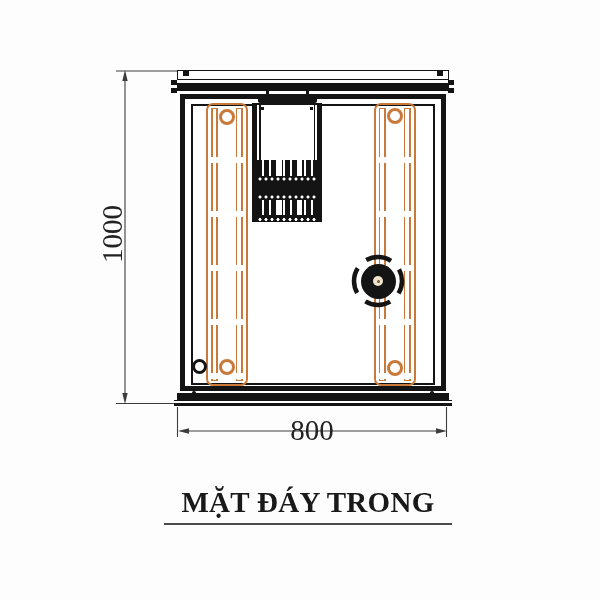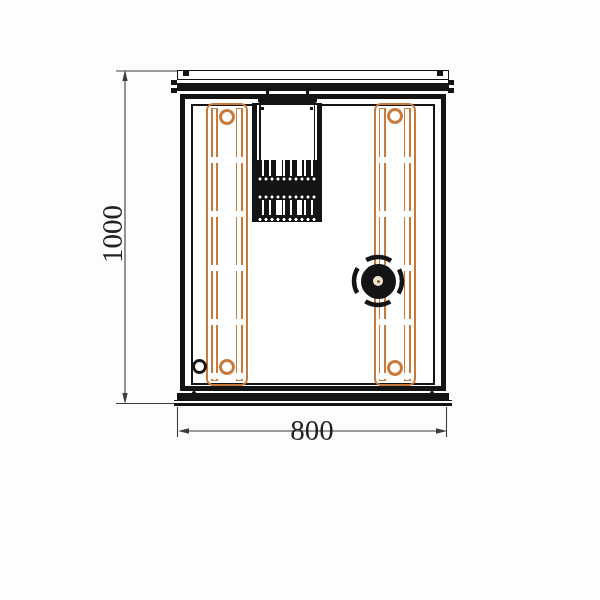--- a/index.html
+++ b/index.html
@@ -144,13 +144,14 @@
       <polygon points="125,70 122.3,81 127.7,81"></polygon>
       <polygon points="125,404 122.3,393 127.7,393"></polygon>
       <polygon points="178,431 189,428.3 189,433.7"></polygon>
       <polygon points="447,431 436,428.3 436,433.7"></polygon>
     </g>
   </svg>
 
   <div class="abs dim-label h-label">1000</div>
   <div class="abs dim-label w-label">800</div>
 
+  <div class="abs title">MẶT ĐÁY TRONG</div>
 </div>
 
 </body></html>

